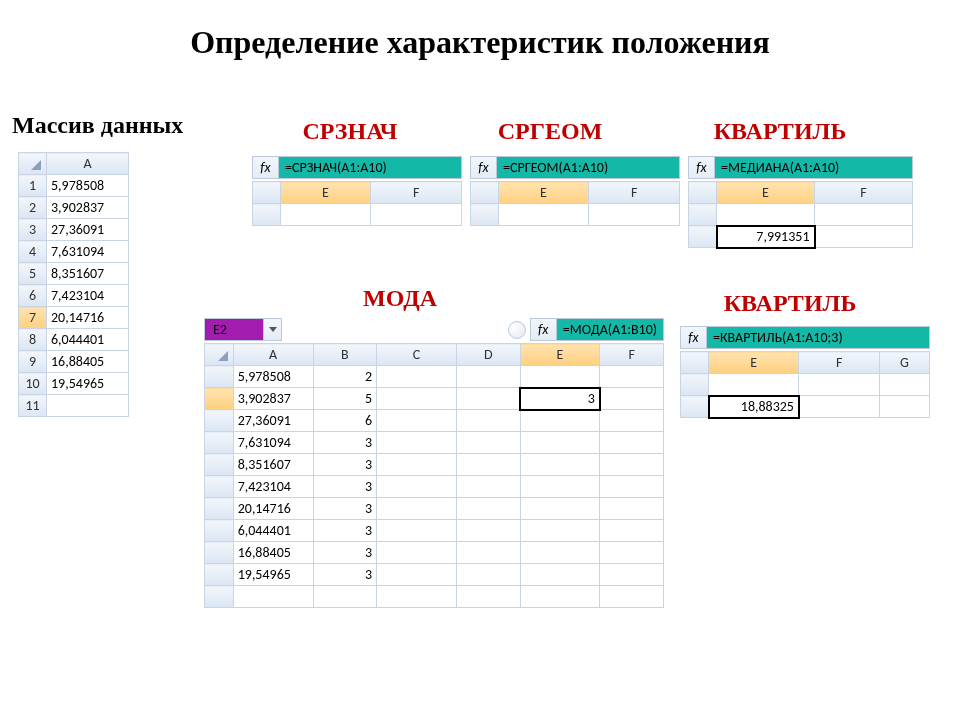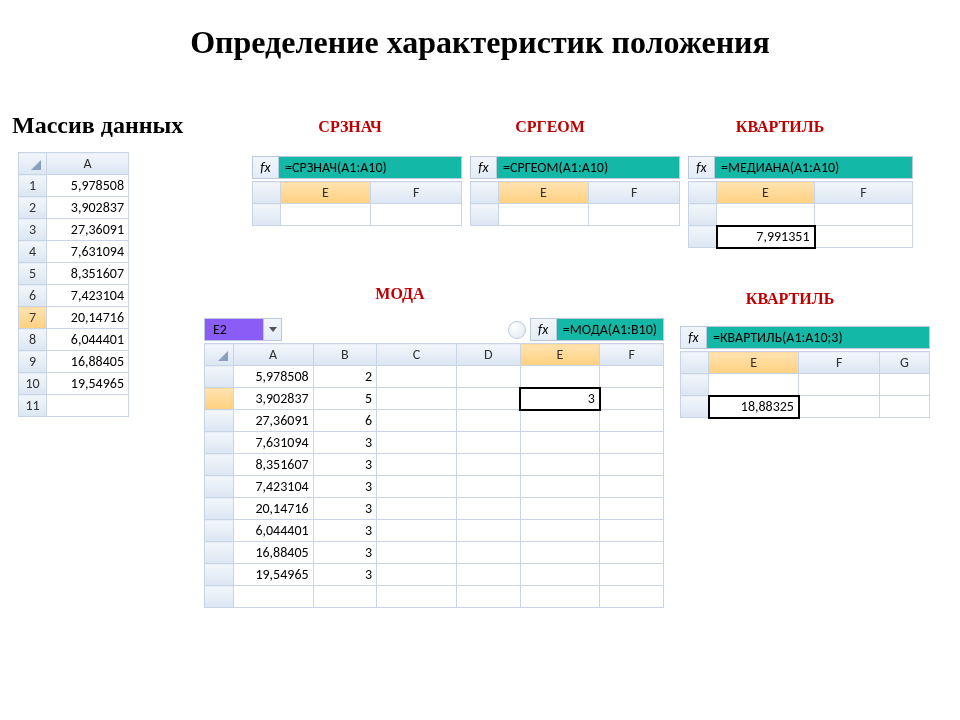--- a/index.html
+++ b/index.html
@@ -23,21 +23,21 @@
     color: #000;
   }
   .section-label {
     position: absolute;
     font-size: 24px;
     font-weight: bold;
     color: #000;
   }
   .func-label {
     position: absolute;
-    font-size: 16px;
+    font-size: 24px;
     font-weight: bold;
     color: #c00000;
     text-align: center;
   }
   
   table.sheet {
     border-collapse: collapse;
     font-family: Calibri, Arial, sans-serif;
     font-size: 14px;
     background: #fff;
@@ -55,21 +55,21 @@
     color: #333;
   }
   table.sheet th.rowhdr {
     width: 28px;
     text-align: center;
   }
   table.sheet th.sel {
     background: linear-gradient(#ffe3b0, #ffd080);
   }
   table.sheet td { text-align: right; }
-  table.sheet td.l  { text-align: right; }
+  table.sheet td.l  { text-align: left; }
   .corner {
     background: linear-gradient(#f2f6fb,#dbe6f3);
     width: 28px;
   }
   .corner-tri {
     width:0;height:0;border-left:10px solid transparent;border-bottom:10px solid #8aa0bd;float:right;margin-top:3px;margin-right:1px;
   }
   
   .fbar {
     display:flex;
@@ -84,21 +84,21 @@
     background:linear-gradient(#f2f6fb,#e3ecf6);
     font-style: italic;
     text-align:center;
     padding:2px 0;
   }
   .fbar .expr { padding:2px 6px; flex:1; }
   .namebox {
     display:flex; font-family:Calibri,Arial,sans-serif; font-size:14px;
   }
   .namebox .nb {
-    border:1px solid #bcc9dd; background:#8b5cf6; padding:2px 8px; min-width:60px;
+    border:1px solid #bcc9dd; background:#a21caf; padding:2px 8px; min-width:60px;
   }
   .namebox .dd {
     width:18px;border:1px solid #bcc9dd;border-left:none;background:linear-gradient(#f2f6fb,#e3ecf6);display:flex;align-items:center;justify-content:center;
   }
   .tri-down{width:0;height:0;border-left:4px solid transparent;border-right:4px solid transparent;border-top:5px solid #555;}
   .btn-circle{
     width:18px;height:18px;border:1px solid #bcc9dd;border-radius:50%;background:radial-gradient(circle at 30% 30%,#fff,#dfe8f2);
     margin:0 4px;align-self:center;
   }
   

